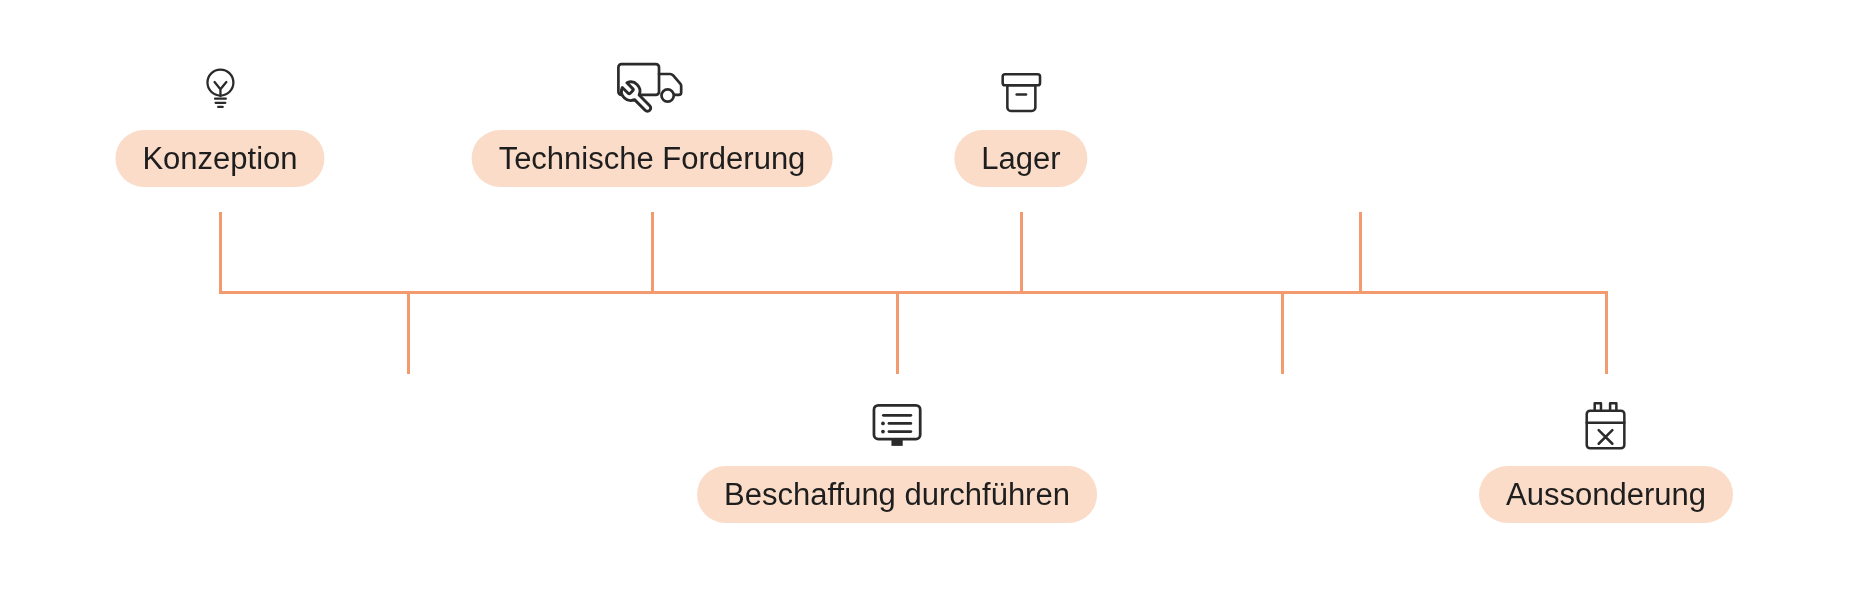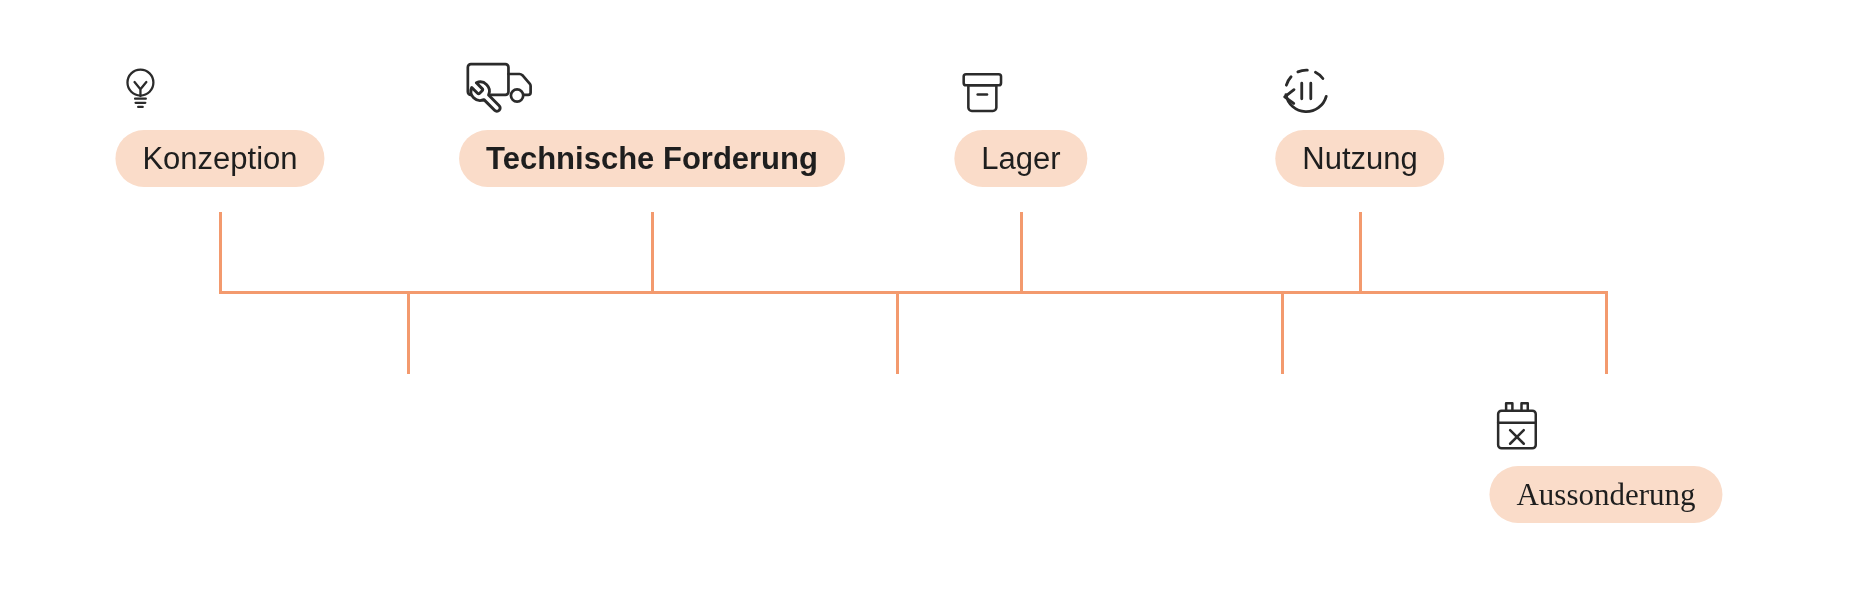--- a/index.html
+++ b/index.html
@@ -26,21 +26,21 @@
   }
   .stub{
     position:absolute;
     width:3px;
     background:var(--accent);
   }
   .node{
     position:absolute;
     display:flex;
     flex-direction:column;
-    align-items:flex-start;
+    align-items:center;
     transform:translateX(-50%);
   }
   .icon-wrap{
     display:flex;
     align-items:flex-end;
     justify-content:center;
     color:var(--icon-ink);
   }
   .node.top .icon-wrap{height:72px;}
   .node.bottom .icon-wrap{height:66px;}
@@ -82,21 +82,21 @@
         <circle cx="24" cy="16" r="12.5"></circle>
         <path d="M24 29 V22.5 M24 22.5 L18.3 15.5 M24 22.5 L29.7 15.5"></path>
         <path d="M18.8 31.5 H29.2 M19.3 35.5 H28.7 M21.8 39.5 H26.2"></path>
       </svg>
     </div>
     <div class="pill">
       <span>Konzeption</span>
     </div>
   </div>
 
-  <div class="node top" style="left:652px; top:50px;font-weight:bold;">
+  <div class="node top" style="left:652px; top:50px;">
     <div class="icon-wrap">
       <svg width="84" height="64" viewBox="0 0 68 52" fill="none" stroke="currentColor" stroke-width="2.2" stroke-linecap="round" stroke-linejoin="round">
         <rect x="7" y="5" width="33" height="25" rx="2.5"></rect>
         <path d="M40 13 H49 C49.9 13 50.7 13.4 51.3 14 L57.4 21 C57.8 21.5 58 22.1 58 22.7 V28 C58 29.1 57.1 30 56 30 H53"></path>
         <circle cx="47" cy="30.5" r="5" fill="#fff"></circle>
         <g transform="translate(37,17) scale(-1.25,1.25)">
           <path stroke-width="1.9" fill="#fff" d="M14.7 6.3a1 1 0 0 0 0 1.4l1.6 1.6a1 1 0 0 0 1.4 0l3.77-3.77a6 6 0 0 1-7.94 7.94l-6.91 6.91a2.12 2.12 0 0 1-3-3l6.91-6.91a6 6 0 0 1 7.94-7.94l-3.76 3.76z"></path>
         </g>
       </svg>
     </div>
@@ -111,38 +111,41 @@
         <rect x="8" y="7" width="32" height="9.5" rx="2"></rect>
         <path d="M12 16.5 H36 V35.5 A3 3 0 0 1 33 38.5 H15 A3 3 0 0 1 12 35.5 Z"></path>
         <path d="M20 24.5 H28"></path>
       </svg>
     </div>
     <div class="pill">
       <span>Lager</span>
     </div>
   </div>
 
-  <div class="node top" style="left:1360px; top:50px;">
+
+
+  <div class="node bottom" style="left:897px; top:388px;">
     <div class="icon-wrap">
-      <svg width="62" height="62" viewBox="0 0 48 48" fill="none" stroke="currentColor" stroke-width="2.2" stroke-linecap="round" stroke-linejoin="round">
-        <path d="M8.6 19.5 A16 16 0 0 1 39.4 19.5" stroke-dasharray="7.5 6.5"></path>
-        <path d="M8.24 26.78 A16 16 0 0 0 39.45 28.14"></path>
-        <path d="M14.5 23 L7.3 28.6 L14.3 33.6"></path>
-        <path d="M20.5 18 V30 M27.5 18 V30"></path>
+      <svg width="60" height="55" viewBox="0 0 48 44" fill="none" stroke="currentColor" stroke-width="2.2" stroke-linecap="round" stroke-linejoin="round">
+        <rect x="5.5" y="5" width="37" height="27" rx="3.5"></rect>
+        <rect x="19.5" y="32" width="9" height="5.5" fill="currentColor" stroke="none"></rect>
+        <path d="M13 13 H35"></path>
+        <circle cx="12.7" cy="19.5" r="1.5" fill="currentColor" stroke="none"></circle>
+        <path d="M17.5 19.5 H35"></path>
+        <circle cx="12.7" cy="26" r="1.5" fill="currentColor" stroke="none"></circle>
+        <path d="M17.5 26 H35"></path>
       </svg>
     </div>
     <div class="pill">
-      <span>Nutzung</span>
+      <span>Beschaffung durchführen</span>
     </div>
   </div>
 
 
-
-
-  <div class="node bottom" style="left:1606px; top:388px;font-family:Liberation Serif, serif;">
+  <div class="node bottom" style="left:1606px; top:388px;">
     <div class="icon-wrap">
       <svg width="55" height="57" viewBox="0 0 48 50" fill="none" stroke="currentColor" stroke-width="2.2" stroke-linecap="round" stroke-linejoin="round">
         <rect x="7.5" y="12" width="33" height="33" rx="3"></rect>
         <path d="M7.5 22.5 H40.5"></path>
         <path d="M14.5 12 V5.5 H20 V12"></path>
         <path d="M28 12 V5.5 H33.5 V12"></path>
         <path d="M18 29 L30 41 M30 29 L18 41"></path>
       </svg>
     </div>
     <div class="pill">

